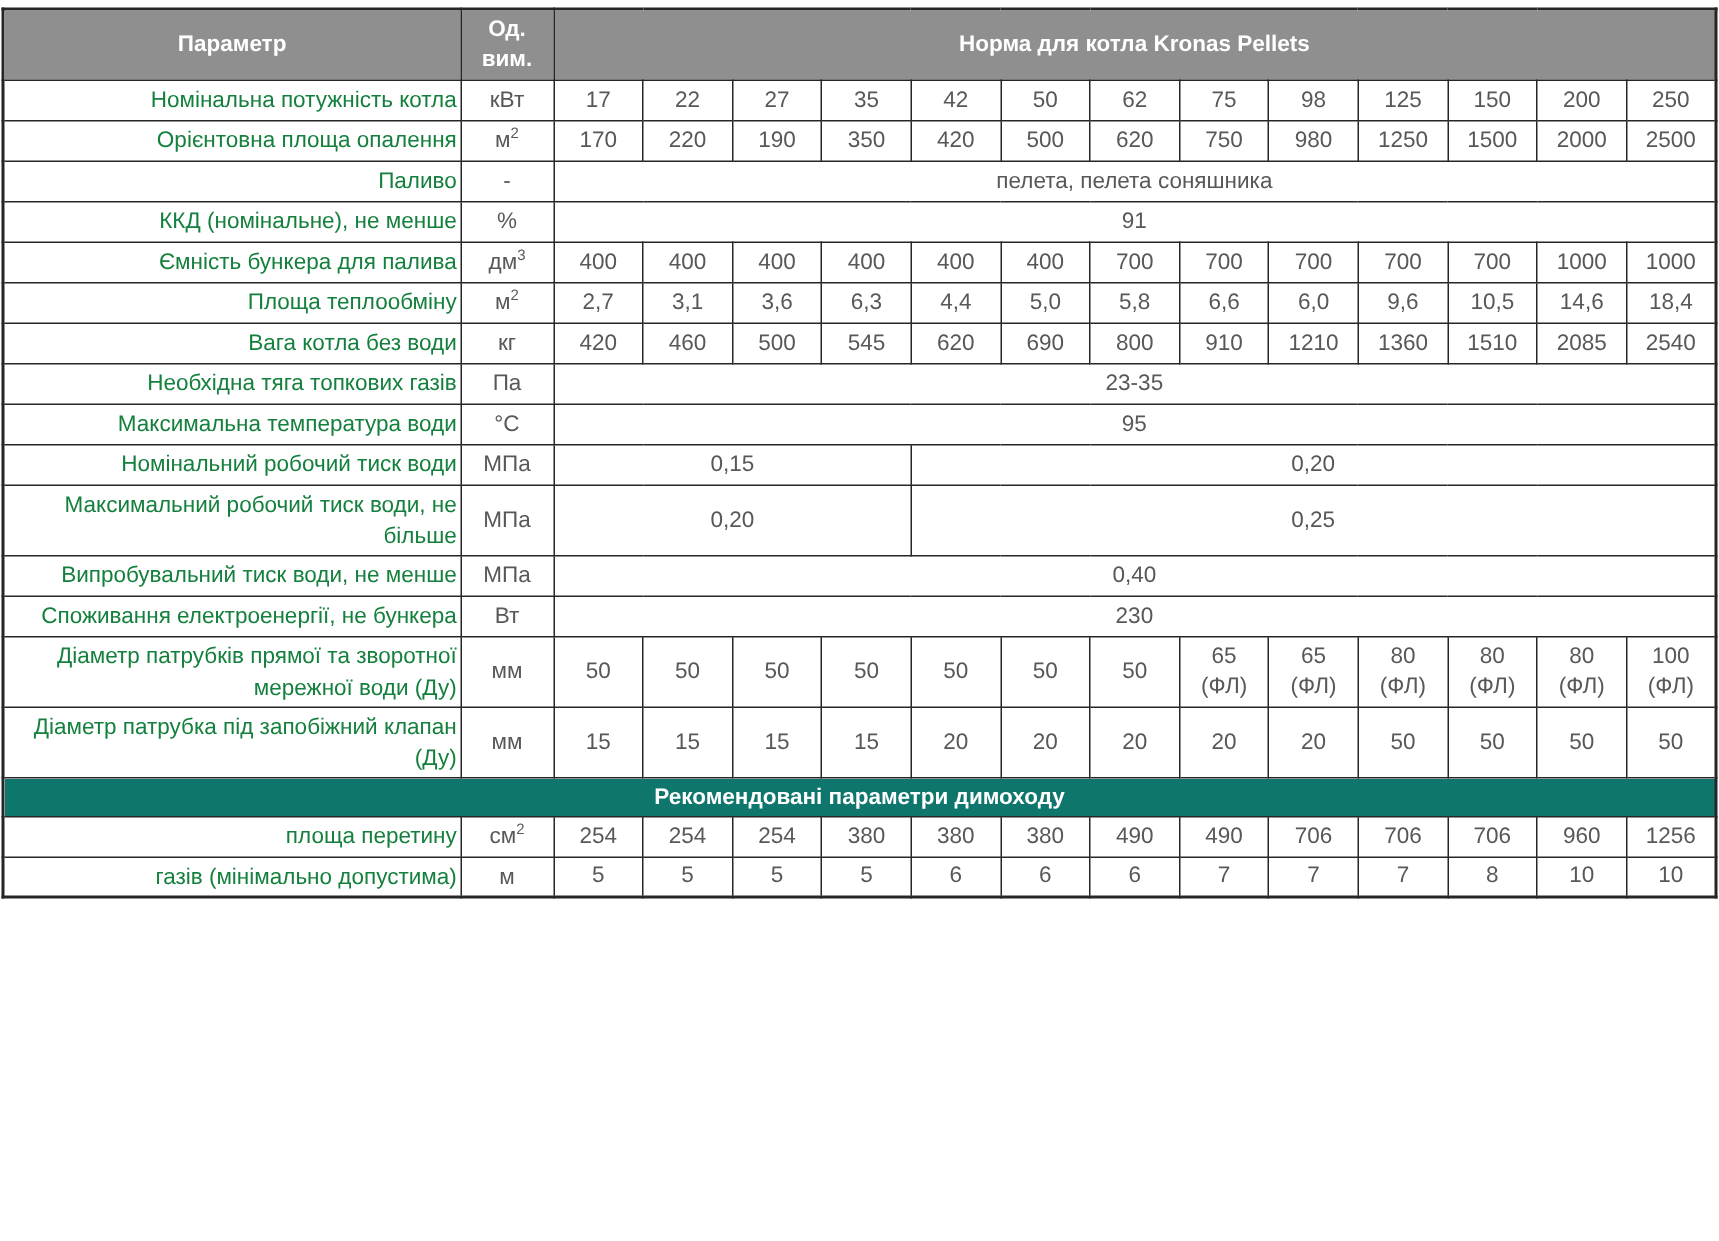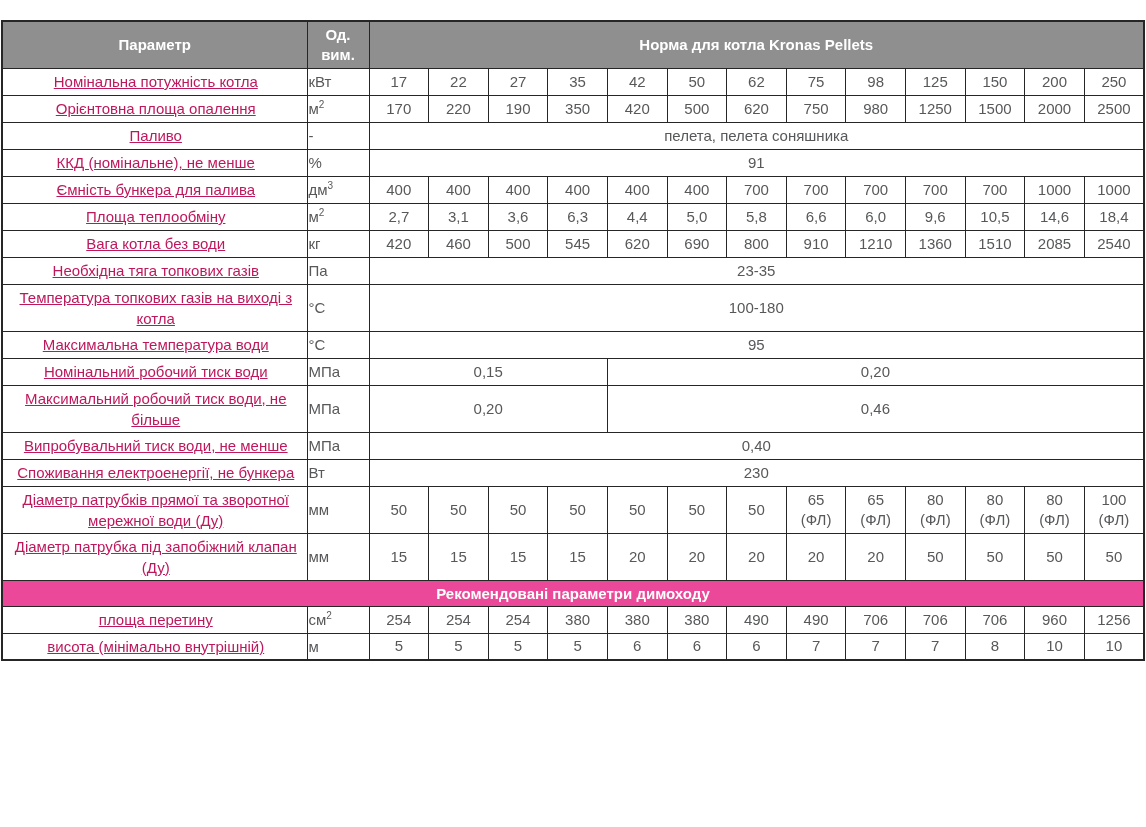--- a/index.html
+++ b/index.html
@@ -4,21 +4,21 @@
 <style>
   html, body {
     margin: 0;
     padding: 0;
     background: #ffffff;
     font-family: "Liberation Sans", "DejaVu Sans", sans-serif;
   }
   .wrap {
     width: 1146px;
     box-sizing: border-box;
-    padding: 20px 1px 6px 1px;
+    padding: 5px 1px 6px 1px;
   }
   table.spec {
     border-collapse: collapse;
     table-layout: fixed;
     width: 1144px;
     border: 2px solid #262626;
   }
   table.spec th, table.spec td {
     border: 1px solid #262626;
     font-size: 15px;
@@ -29,41 +29,40 @@
   th.head {
     background: #8f8f8f;
     color: #ffffff;
     font-weight: 700;
     height: 47px;
     padding: 2px 4px;
     text-align: center;
     line-height: 20px;
   }
   td.label {
-    color: #be185d;
-    text-align: center;
+    color: #15803d;
+    text-align: right;
     padding: 2px 2px 2px 4px;
     height: 27px;
     line-height: 21px;
-    text-decoration: underline;
   }
   td.unit {
     color: #57585a;
-    text-align: left;
+    text-align: center;
     padding: 2px 1px;
   }
   td.val {
     color: #57585a;
     text-align: center;
     padding: 2px 1px;
     line-height: 20px;
     white-space: pre-line;
   }
   td.section-head {
-    background: #ec4899;
+    background: #0f766e;
     color: #ffffff;
     font-weight: 700;
     text-align: center;
     height: 26px;
     padding: 2px 4px;
   }
   sup { font-size: 10px; line-height: 0; }
 </style>
 </head>
 <body>
@@ -189,40 +188,35 @@
           <td class="val">1510</td>
           <td class="val">2085</td>
           <td class="val">2540</td>
         </tr>
         <tr>
           <td class="label">Необхідна тяга топкових газів</td>
           <td class="unit"><span>Па</span></td>
           <td class="val" colspan="13">23-35</td>
         </tr>
         <tr>
-          <td class="label">Температура топкових газів на виході з котла</td>
-          <td class="unit"><span>°С</span></td>
-          <td class="val" colspan="13">100-180</td>
-        </tr>
-        <tr>
           <td class="label">Максимальна температура води</td>
           <td class="unit"><span>°С</span></td>
           <td class="val" colspan="13">95</td>
         </tr>
         <tr>
           <td class="label">Номінальний робочий тиск води</td>
           <td class="unit"><span>МПа</span></td>
           <td class="val" colspan="4">0,15</td>
           <td class="val" colspan="9">0,20</td>
         </tr>
         <tr>
           <td class="label">Максимальний робочий тиск води, не більше</td>
           <td class="unit"><span>МПа</span></td>
           <td class="val" colspan="4">0,20</td>
-          <td class="val" colspan="9">0,46</td>
+          <td class="val" colspan="9">0,25</td>
         </tr>
         <tr>
           <td class="label">Випробувальний тиск води, не менше</td>
           <td class="unit"><span>МПа</span></td>
           <td class="val" colspan="13">0,40</td>
         </tr>
         <tr>
           <td class="label">Споживання електроенергії, не бункера</td>
           <td class="unit"><span>Вт</span></td>
           <td class="val" colspan="13">230</td>
@@ -281,21 +275,21 @@
           <td class="val">380</td>
           <td class="val">490</td>
           <td class="val">490</td>
           <td class="val">706</td>
           <td class="val">706</td>
           <td class="val">706</td>
           <td class="val">960</td>
           <td class="val">1256</td>
         </tr>
         <tr>
-          <td class="label">висота (мінімально внутрішній)</td>
+          <td class="label">газів (мінімально допустима)</td>
           <td class="unit"><span>м</span></td>
           <td class="val">5</td>
           <td class="val">5</td>
           <td class="val">5</td>
           <td class="val">5</td>
           <td class="val">6</td>
           <td class="val">6</td>
           <td class="val">6</td>
           <td class="val">7</td>
           <td class="val">7</td>

